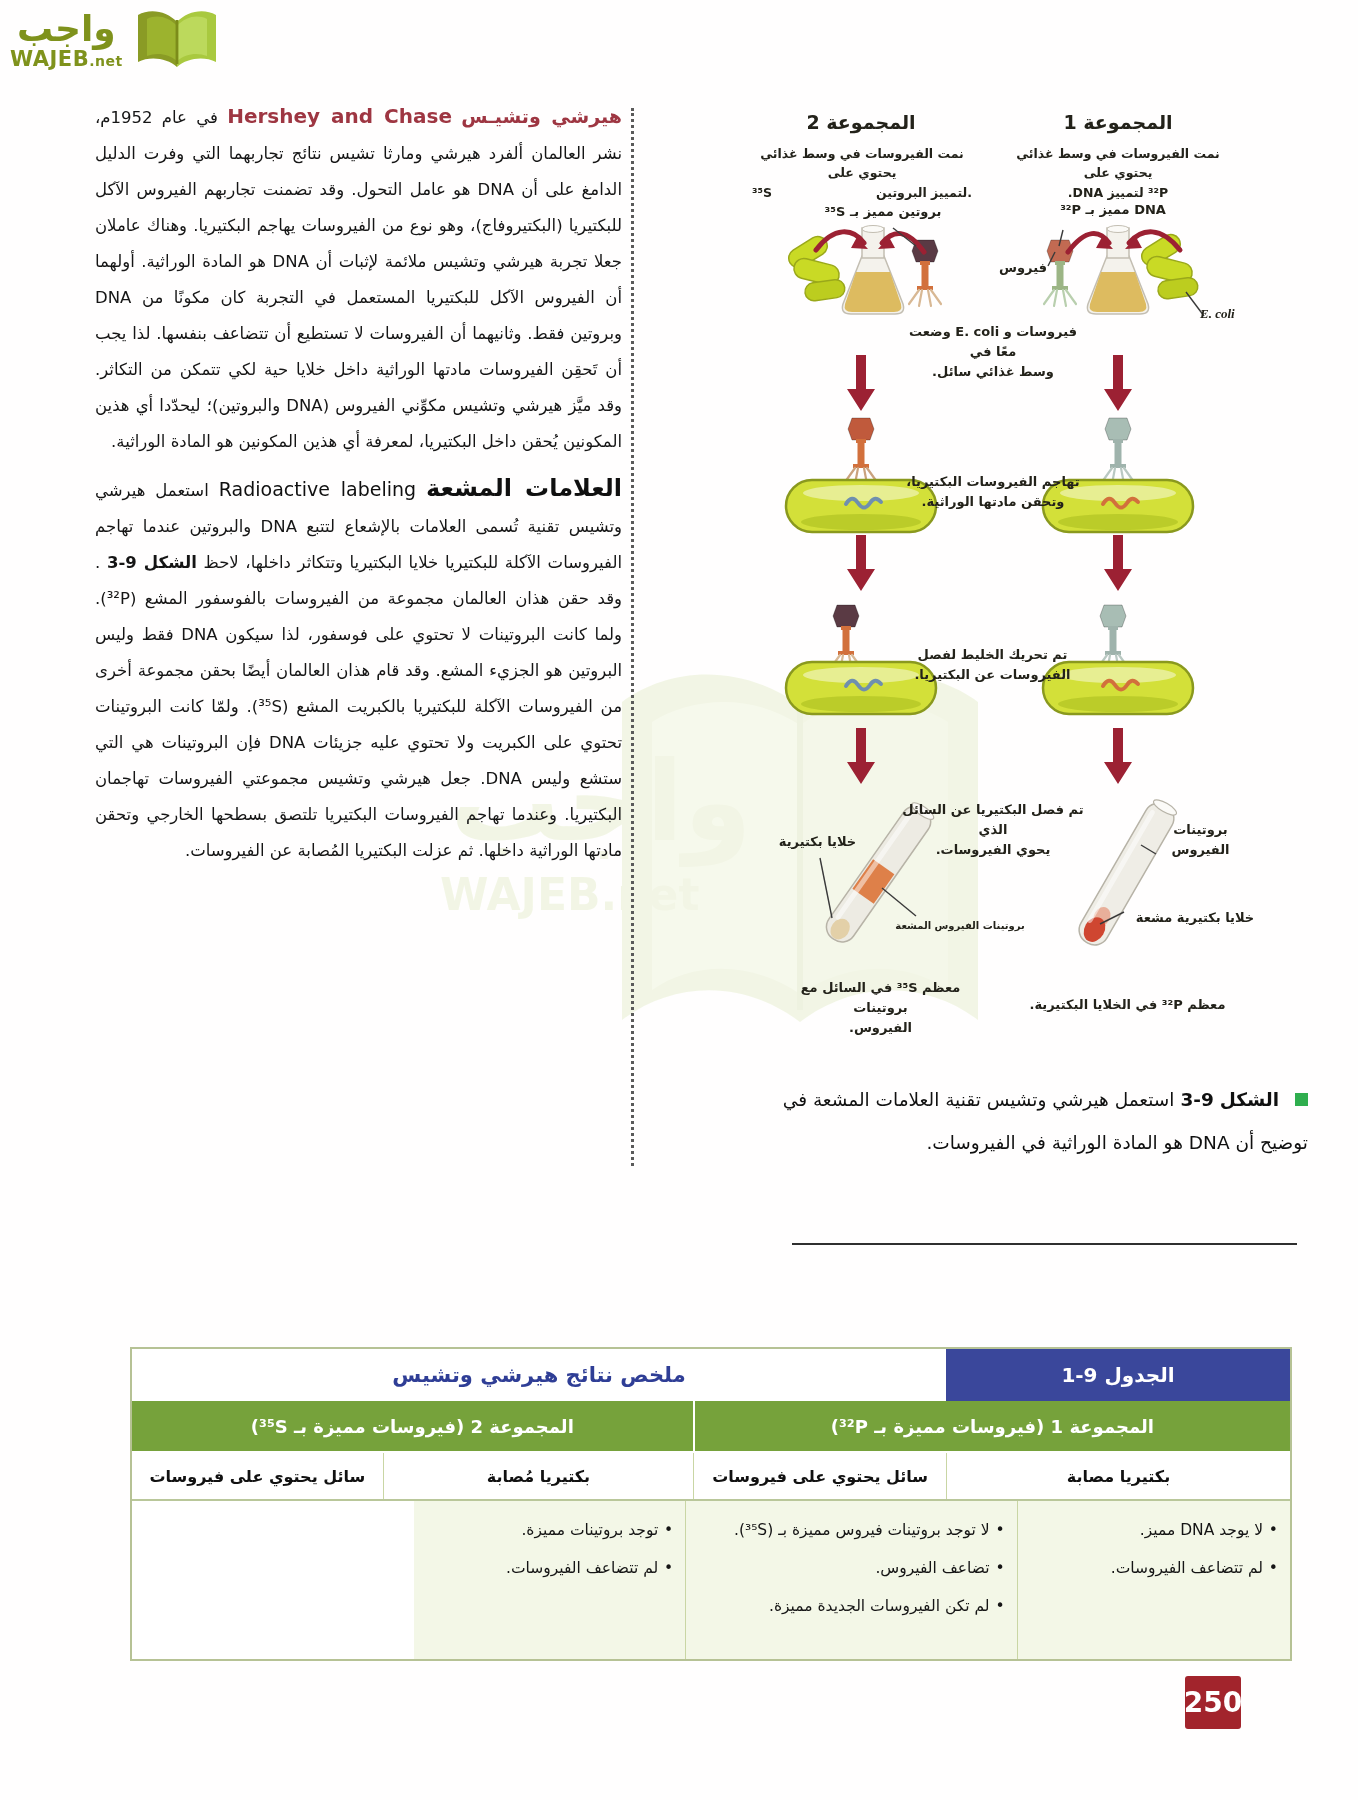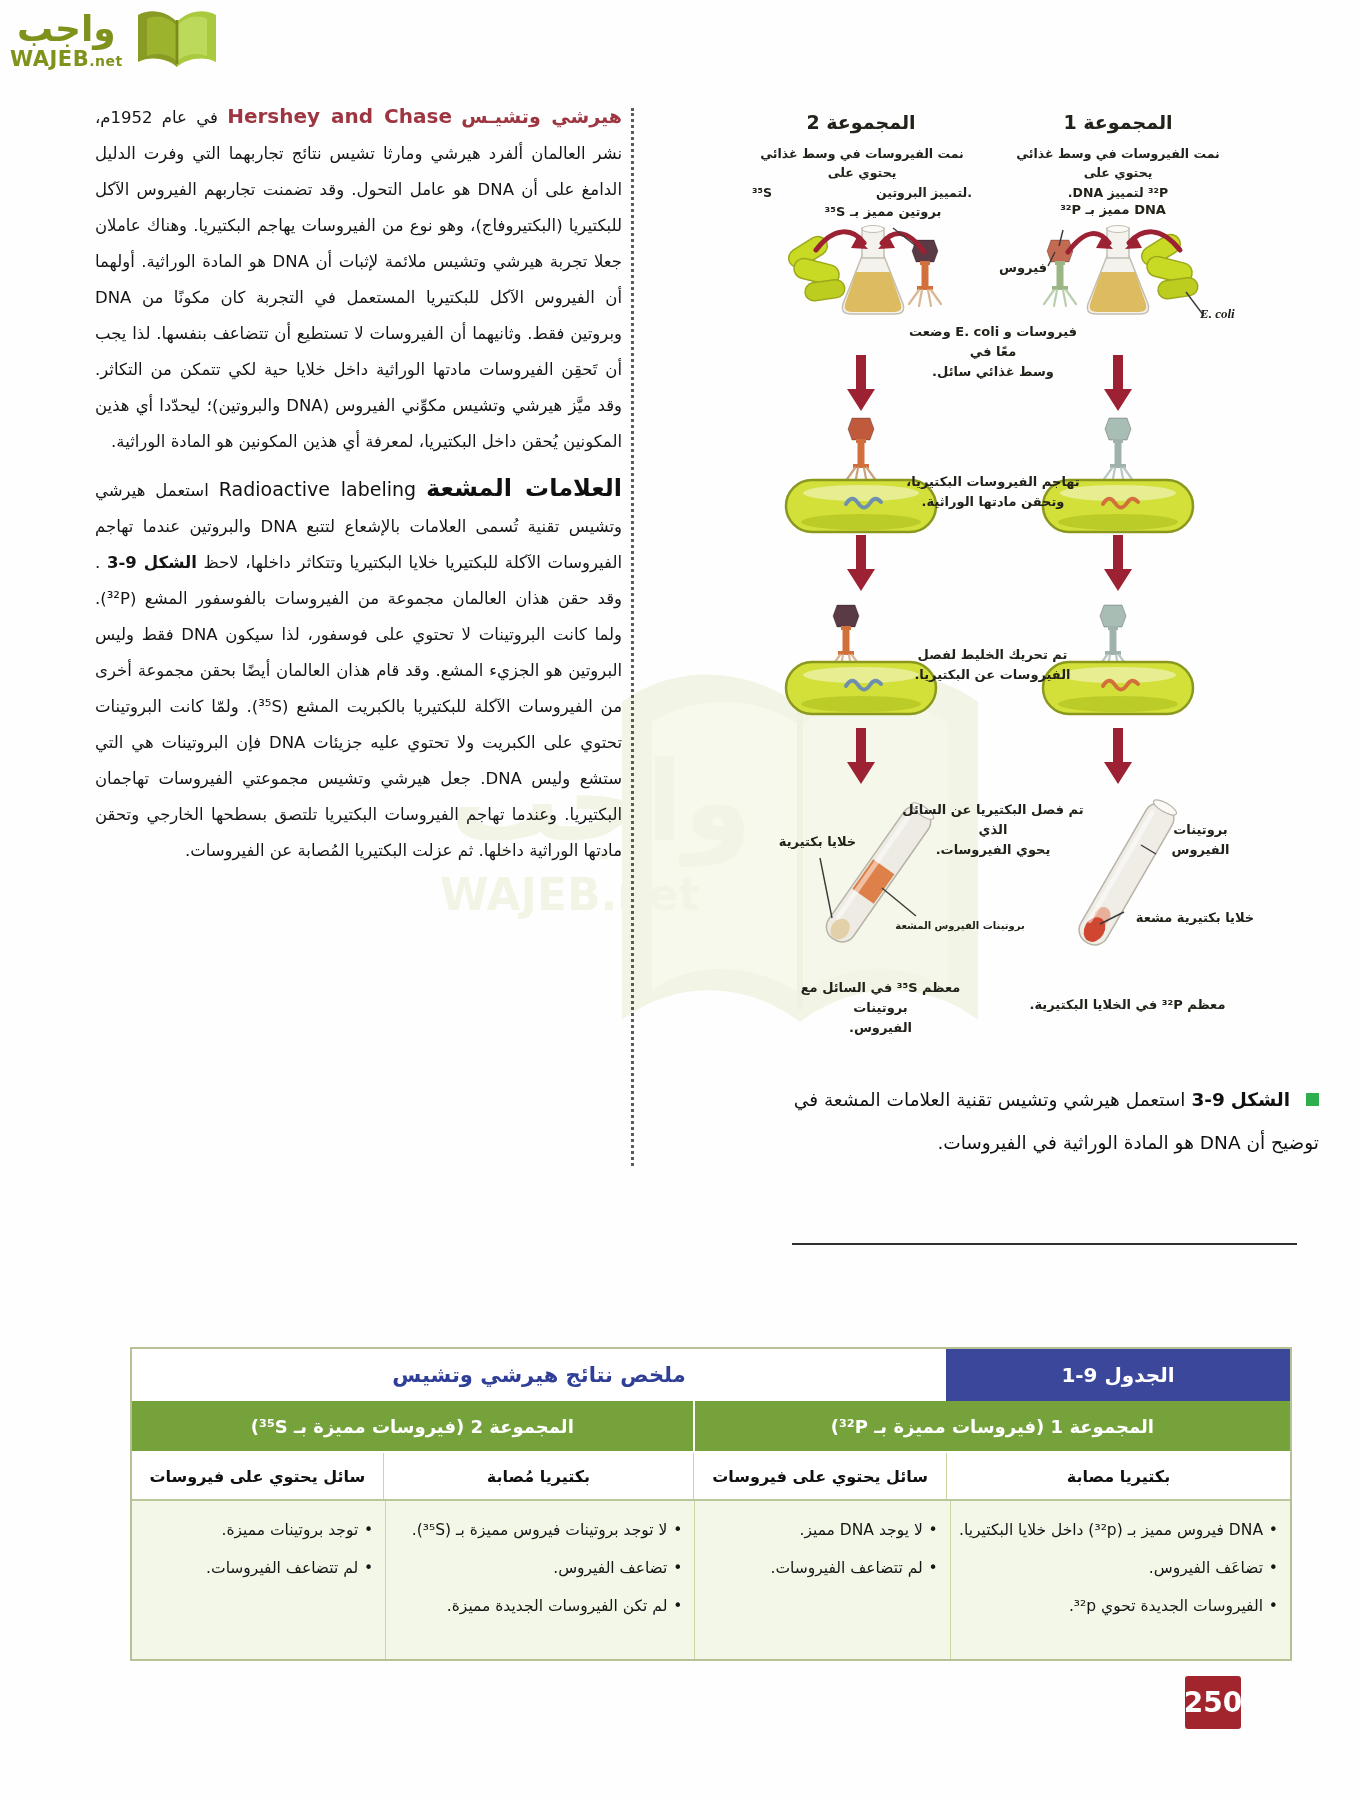--- a/index.html
+++ b/index.html
@@ -28,21 +28,21 @@
   
   .figure{position:absolute;left:648px;top:100px;width:662px;height:1055px;}
   .figure .flabel{position:absolute;font-size:13px;font-weight:bold;color:#23221a;
                   text-align:center;line-height:1.55;direction:rtl;}
   .fig-title{font-size:19px !important;}
   .grow2line{display:flex;direction:ltr;justify-content:space-between;}
   .ital{font-style:italic;font-family:Liberation Serif, serif;font-weight:normal;font-size:16px;}
   .sumline{display:block;}
   
   .fig-caption{position:absolute;left:780px;top:1078px;width:528px;direction:rtl;
-               text-align:right;font-size:18.5px;line-height:43px;color:#101010;margin-left:11px;}
+               text-align:right;font-size:18.5px;line-height:43px;color:#101010;}
   .cap-square{display:inline-block;width:13px;height:13px;background:#2fae4e;margin-left:10px;}
   .cap-label,.cap-num{font-weight:bold;}
   .cap-rule{position:absolute;left:792px;top:1243px;width:505px;height:2px;background:#2f2f2f;}
   
   .tbl{position:absolute;left:130px;top:1347px;width:1158px;border:2px solid #b6c295;background:#fff;}
   .t-titlerow{display:flex;direction:ltr;height:52px;}
   .t-title{flex:1;display:flex;align-items:center;justify-content:center;
            color:#2f3e96;font-weight:bold;font-size:21px;direction:rtl;}
   .t-badge{width:344px;background:#3a479b;color:#fff;font-weight:bold;font-size:20px;
            display:flex;align-items:center;justify-content:center;direction:rtl;}
@@ -277,27 +277,20 @@
       <div class="cell g1w">المجموعة 1 (فيروسات مميزة بـ ³²P)</div>
       <div class="cell g2w">المجموعة 2 (فيروسات مميزة بـ ³⁵S)</div>
     </div>
     <div class="t-sub">
       <div class="cell c1">بكتيريا مصابة</div>
       <div class="cell c2">سائل يحتوي على فيروسات</div>
       <div class="cell c3">بكتيريا مُصابة</div>
       <div class="cell c4">سائل يحتوي على فيروسات</div>
     </div>
     <div class="t-data">
-      <div class="cell c1">
-        <ul>
-          <li>DNA فيروس مميز بـ (³²p) داخل خلايا البكتيريا.</li>
-          <li>تضاعَف الفيروس.</li>
-          <li>الفيروسات الجديدة تحوي ³²p.</li>
-        </ul>
-      </div>
       <div class="cell c2">
         <ul>
           <li>لا يوجد DNA مميز.</li>
           <li>لم تتضاعف الفيروسات.</li>
         </ul>
       </div>
       <div class="cell c3">
         <ul>
           <li>لا توجد بروتينات فيروس مميزة بـ (³⁵S).</li>
           <li>تضاعف الفيروس.</li>

